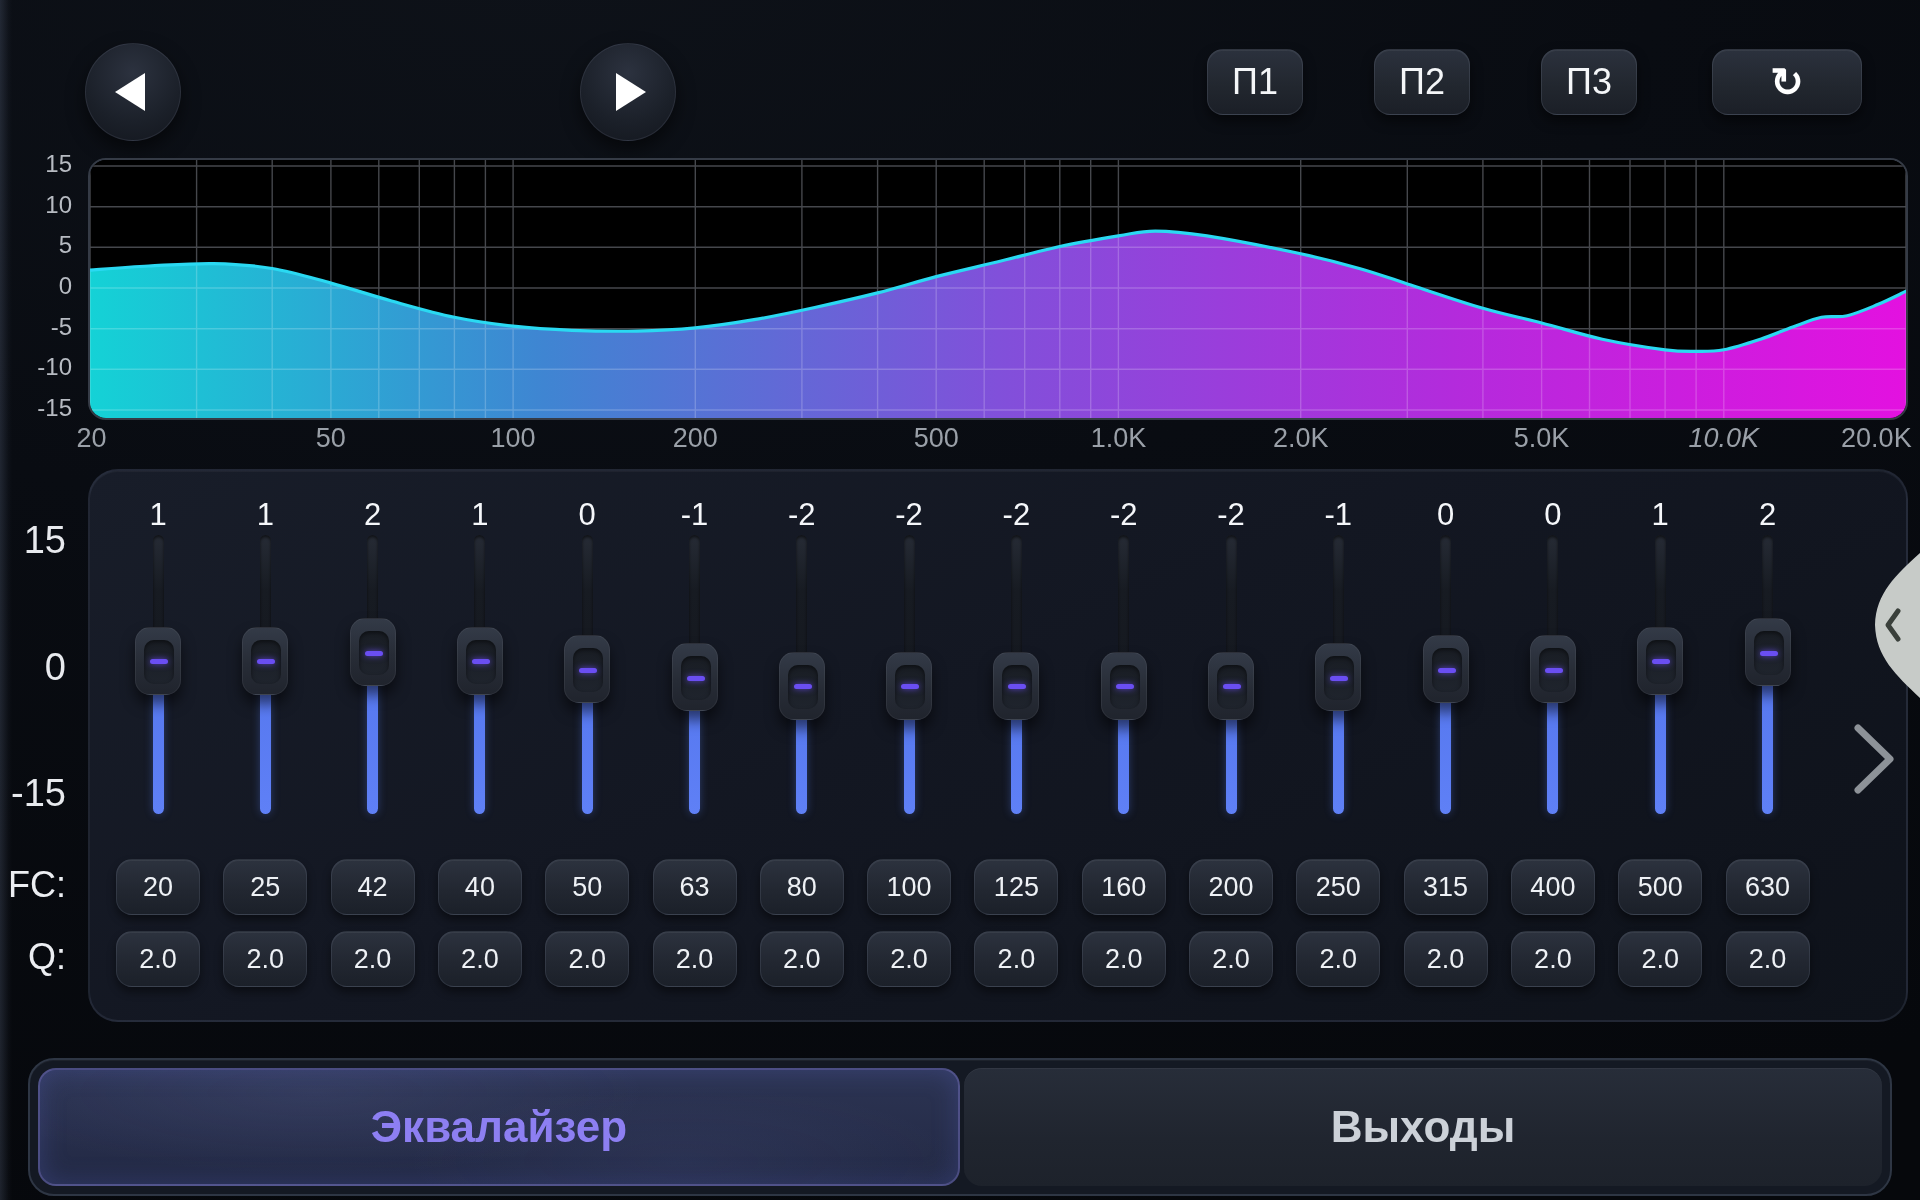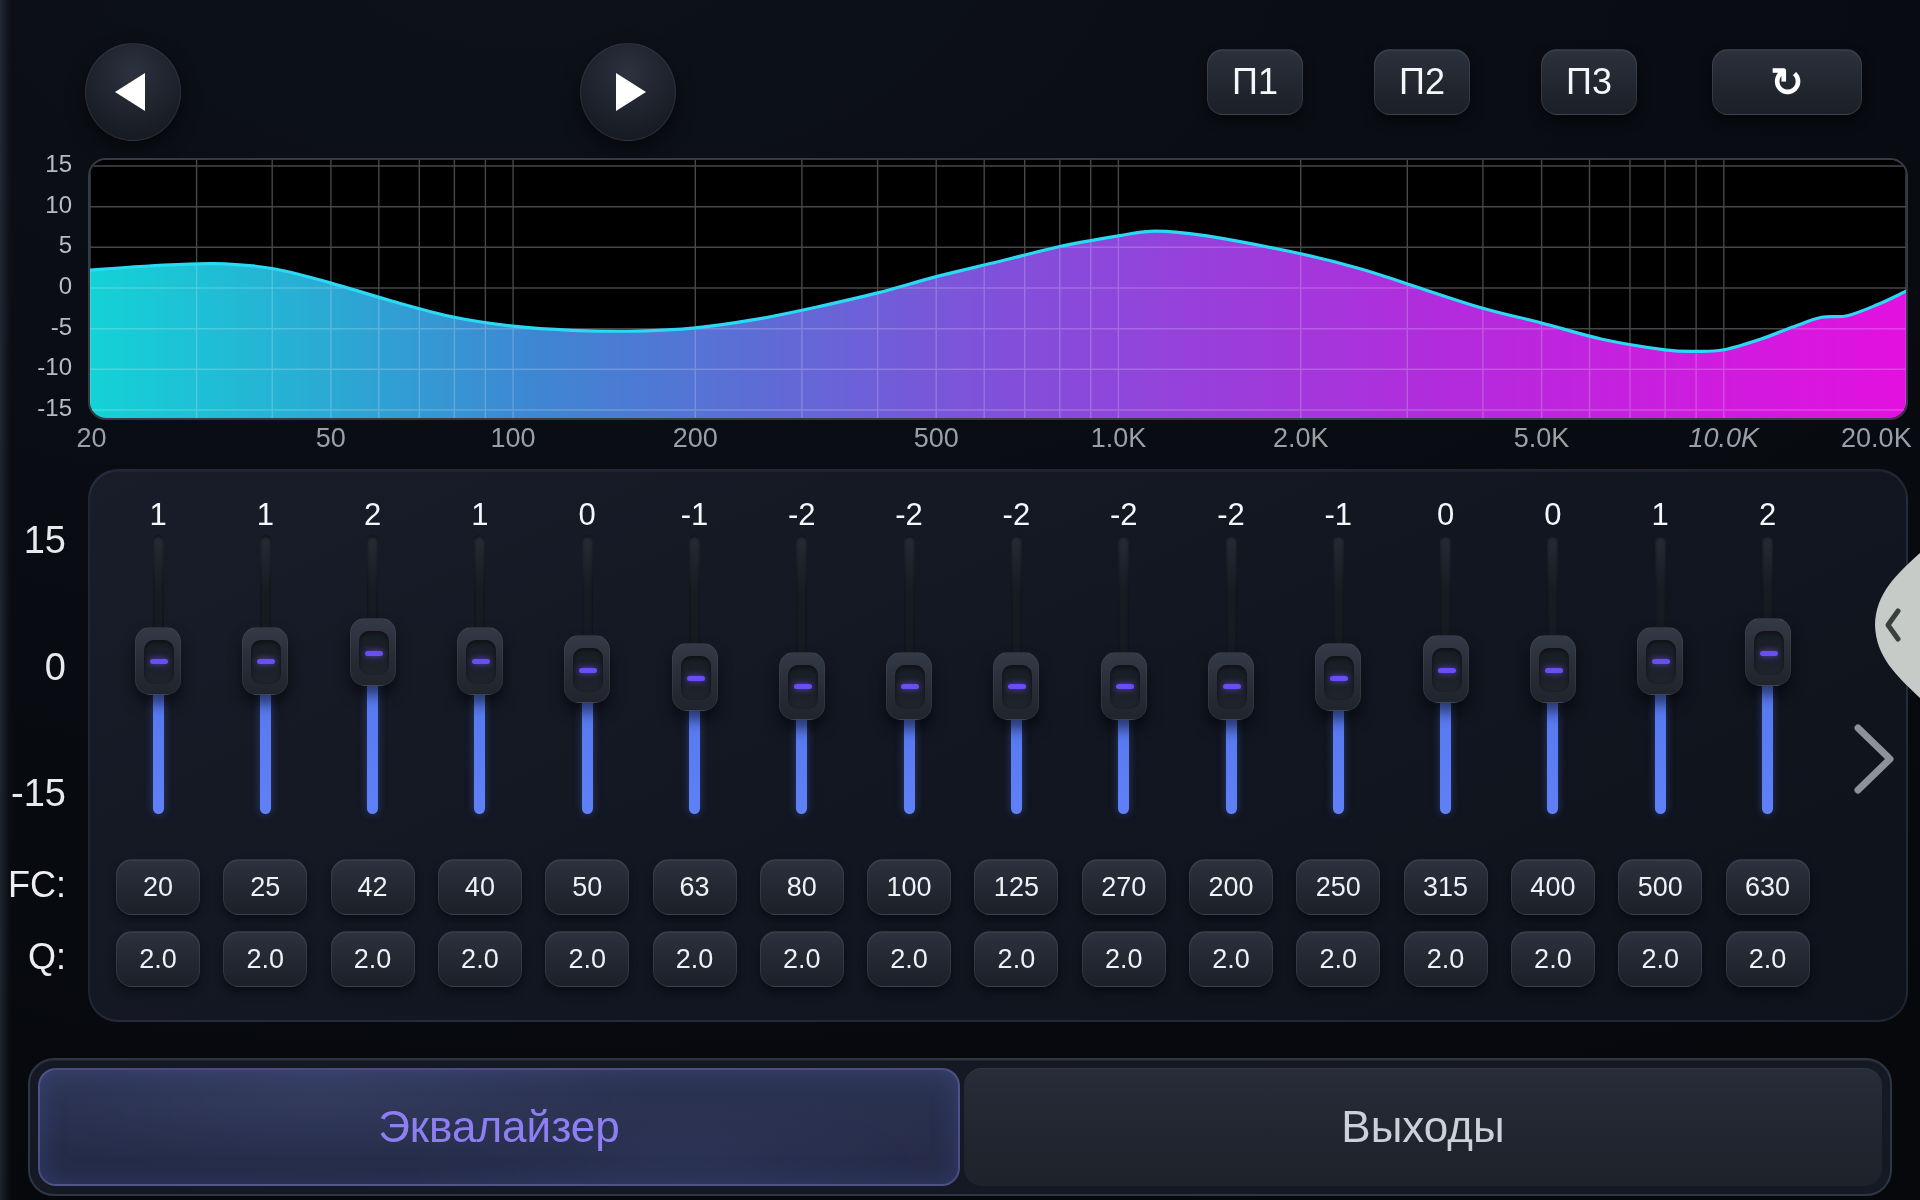--- a/index.html
+++ b/index.html
@@ -71,21 +71,21 @@
     color:#eef1f5; font-size:27px; display:flex; align-items:center; justify-content:center; cursor:pointer; }
   .fc-btn { top:388px; }
   .q-btn  { top:460px; }
 
   .next-page-chevron { position:absolute; left:1852px; top:724px; cursor:pointer; }
   .side-handle { position:absolute; right:0; top:553px; cursor:pointer; }
 
   
   .tabbar { position:absolute; left:28px; top:1058px; width:1864px; height:138px; border-radius:26px;
     background:#141923; border:2px solid #2e3644; box-shadow:inset 0 1px 0 rgba(255,255,255,.04);
-    display:flex; gap:4px; padding:8px; }
+    display:flex; gap:4px; padding:8px;font-weight:bold; }
   .tab { flex:1; height:118px; border-radius:18px; display:flex; align-items:center; justify-content:center;
     background:linear-gradient(180deg,#272d39 0%, #20252f 60%, #1d222b 100%);
     box-shadow:inset 0 1px 0 rgba(255,255,255,.05);
     color:#ccd1d8; font-size:44px; cursor:pointer; }
   .tab.selected { color:#8d7ff2;
     background:
       radial-gradient(60% 120% at 30% 20%, rgba(140,150,220,.10), transparent 60%),
       radial-gradient(50% 110% at 70% 80%, rgba(120,130,210,.08), transparent 60%),
       linear-gradient(180deg,#2c3453 0%, #272e4b 55%, #222944 100%);
     border:2px solid rgba(125,120,205,.45);
@@ -278,21 +278,21 @@
       <div class="band" style="left: 983.7px;">
         <div class="gain">-2</div>
         <div class="slider">
           <div class="track"></div>
           <div class="fill" style="top: 150.88px; height: 128.12px;"></div>
           <div class="thumb" style="top: 116.88px;">
             <div class="thumb-inner"></div>
             <div class="thumb-dash"></div>
           </div>
         </div>
-        <div class="cell-btn fc-btn">270</div>
+        <div class="cell-btn fc-btn">160</div>
         <div class="cell-btn q-btn">2.0</div>
       </div>
       <div class="band" style="left: 1091px;">
         <div class="gain">-2</div>
         <div class="slider">
           <div class="track"></div>
           <div class="fill" style="top: 150.88px; height: 128.12px;"></div>
           <div class="thumb" style="top: 116.88px;">
             <div class="thumb-inner"></div>
             <div class="thumb-dash"></div>

